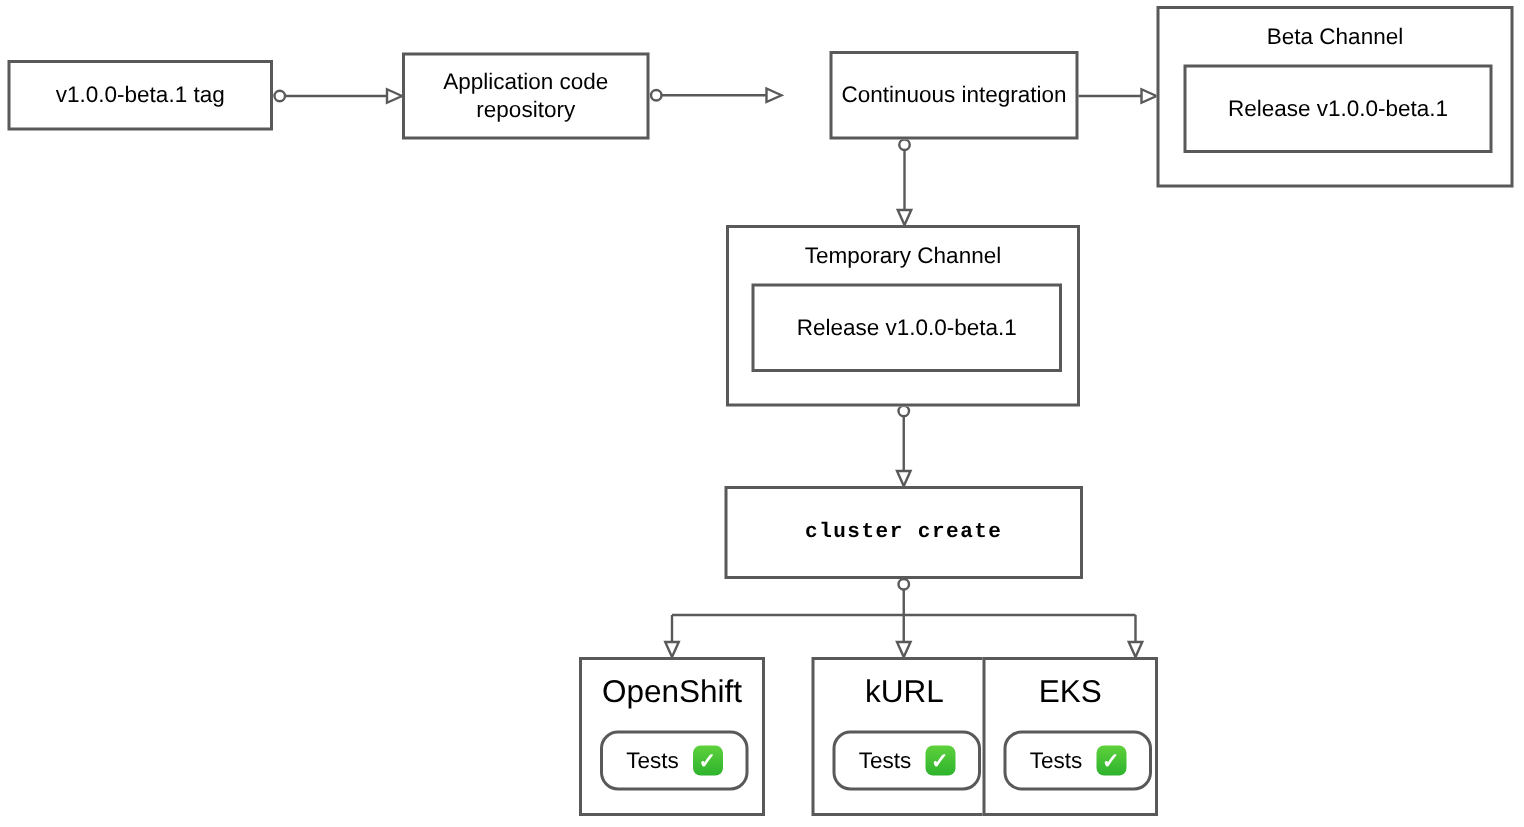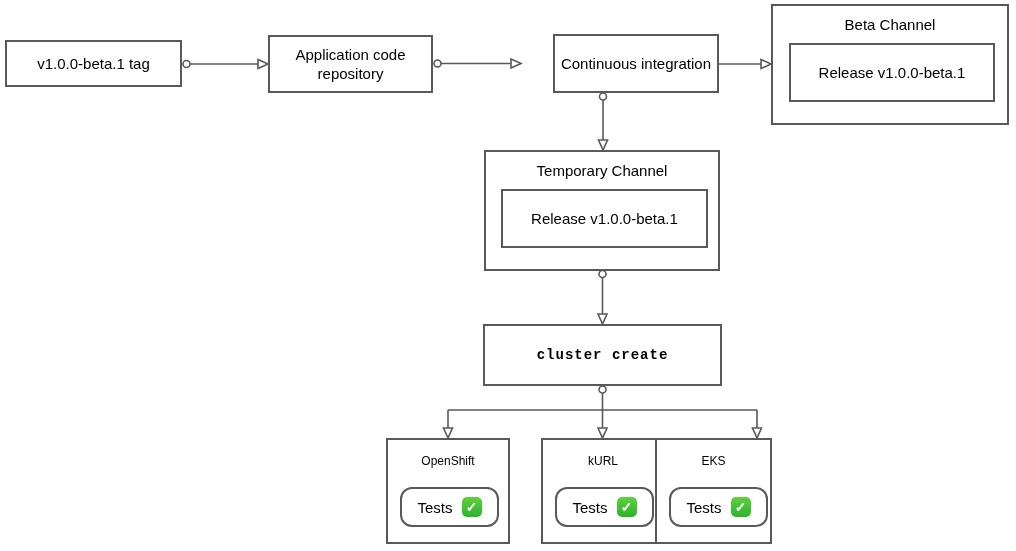--- a/index.html
+++ b/index.html
@@ -46,21 +46,21 @@
     display:flex;align-items:center;justify-content:center;
     font-size:15px;
   }
   .mono{
     font-family:"Liberation Mono","DejaVu Sans Mono",monospace;
     font-weight:bold;
     font-size:14px;
     letter-spacing:1px;
   }
   .platform-title{
-    font-size:12px;line-height:19px;
+    font-size:21px;line-height:19px;
     padding-top:12px;
   }
   .tests-box{
     left:12px;top:47px;width:99px;height:40px;
     gap:9px;
     border-radius:12px;
   }
   .check-badge{
     display:inline-flex;align-items:center;justify-content:center;
     width:20px;height:20px;

